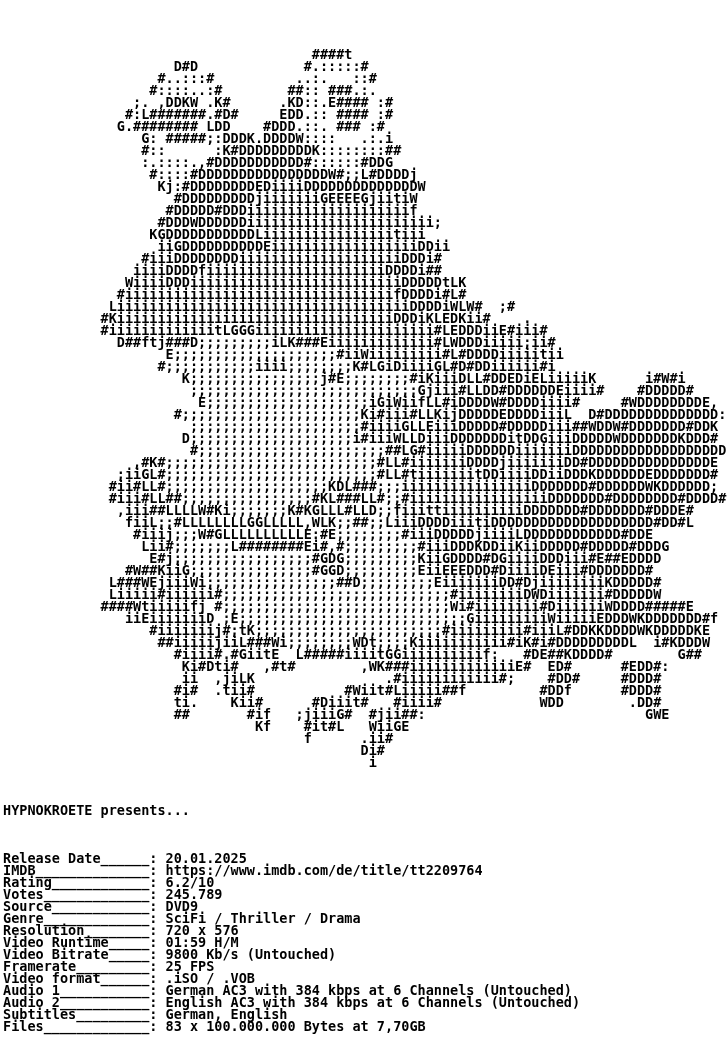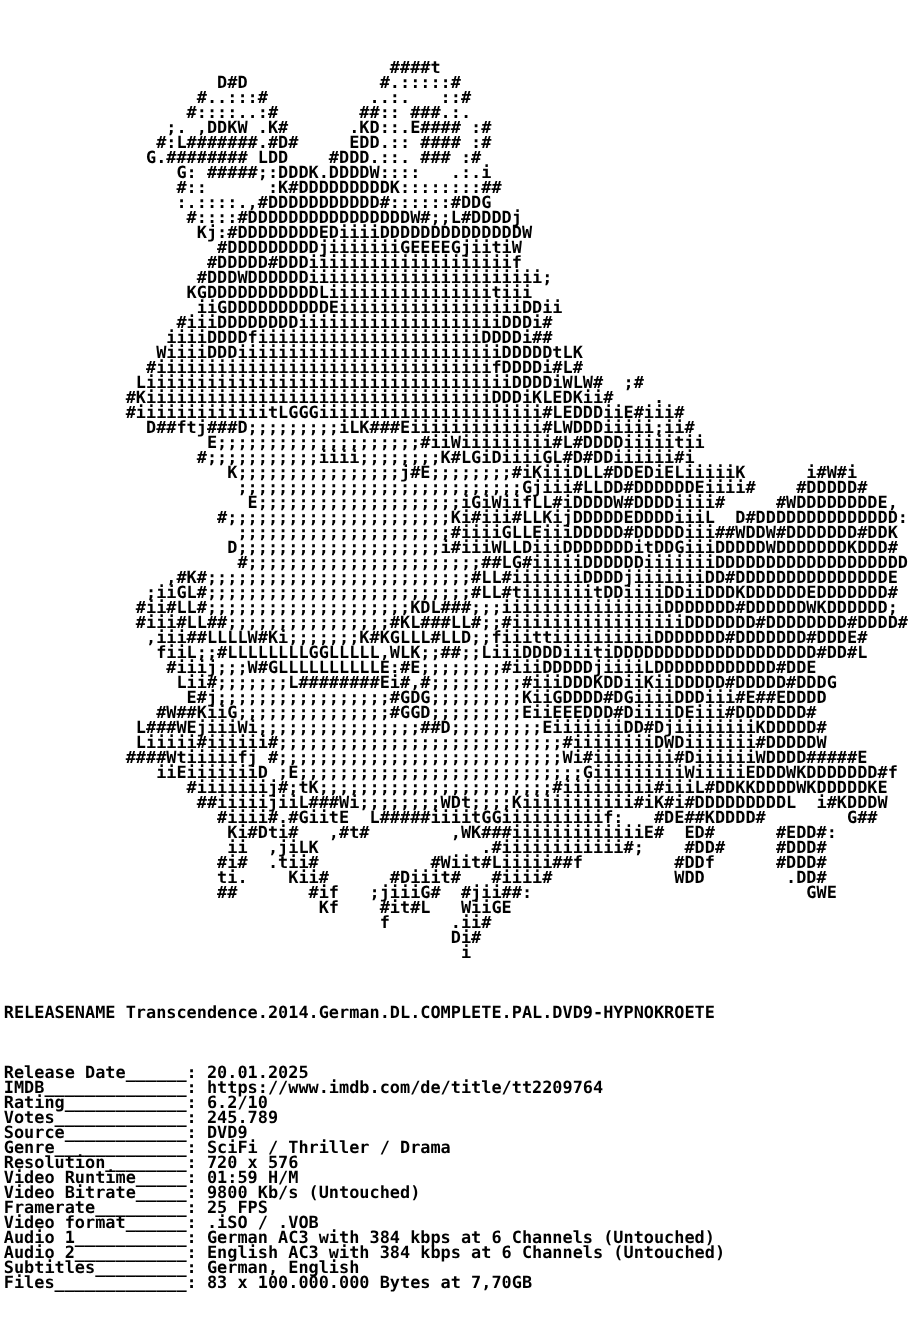--- a/index.html
+++ b/index.html
@@ -74,21 +74,21 @@
                      #iiii#.#GiitE  L#####iiiitGGiiiiiiiiiif:   #DE##KDDDD#        G##
                       Ki#Dti#   ,#t#        ,WK###iiiiiiiiiiiiiE#  ED#      #EDD#:
                       ii  ,jiLK                .#iiiiiiiiiiii#;    #DD#     #DDD#
                      #i#  .tii#           #Wiit#Liiiii##f         #DDf      #DDD#
                      ti.    Kii#      #Diiit#   #iiii#            WDD        .DD#
                      ##       #if   ;jiiiG#  #jii##:                           GWE
                                Kf    #it#L   WiiGE
                                      f      .ii#
                                             Di#
                                              i</pre>
-  <pre class="gap-line" id="release-line">RELEASENAME Transcendence.2014.German.DL.COMPLETE.PAL.DVD9-HYPNOKROETE</pre>
+  <pre class="gap-line">HYPNOKROETE presents...</pre>
   <pre class="info-block" id="info-block">Release Date______: 20.01.2025
 IMDB______________: https://www.imdb.com/de/title/tt2209764
 Rating____________: 6.2/10
 Votes_____________: 245.789
 Source____________: DVD9
 Genre_____________: SciFi / Thriller / Drama
 Resolution________: 720 x 576
 Video Runtime_____: 01:59 H/M
 Video Bitrate_____: 9800 Kb/s (Untouched)
 Framerate_________: 25 FPS

